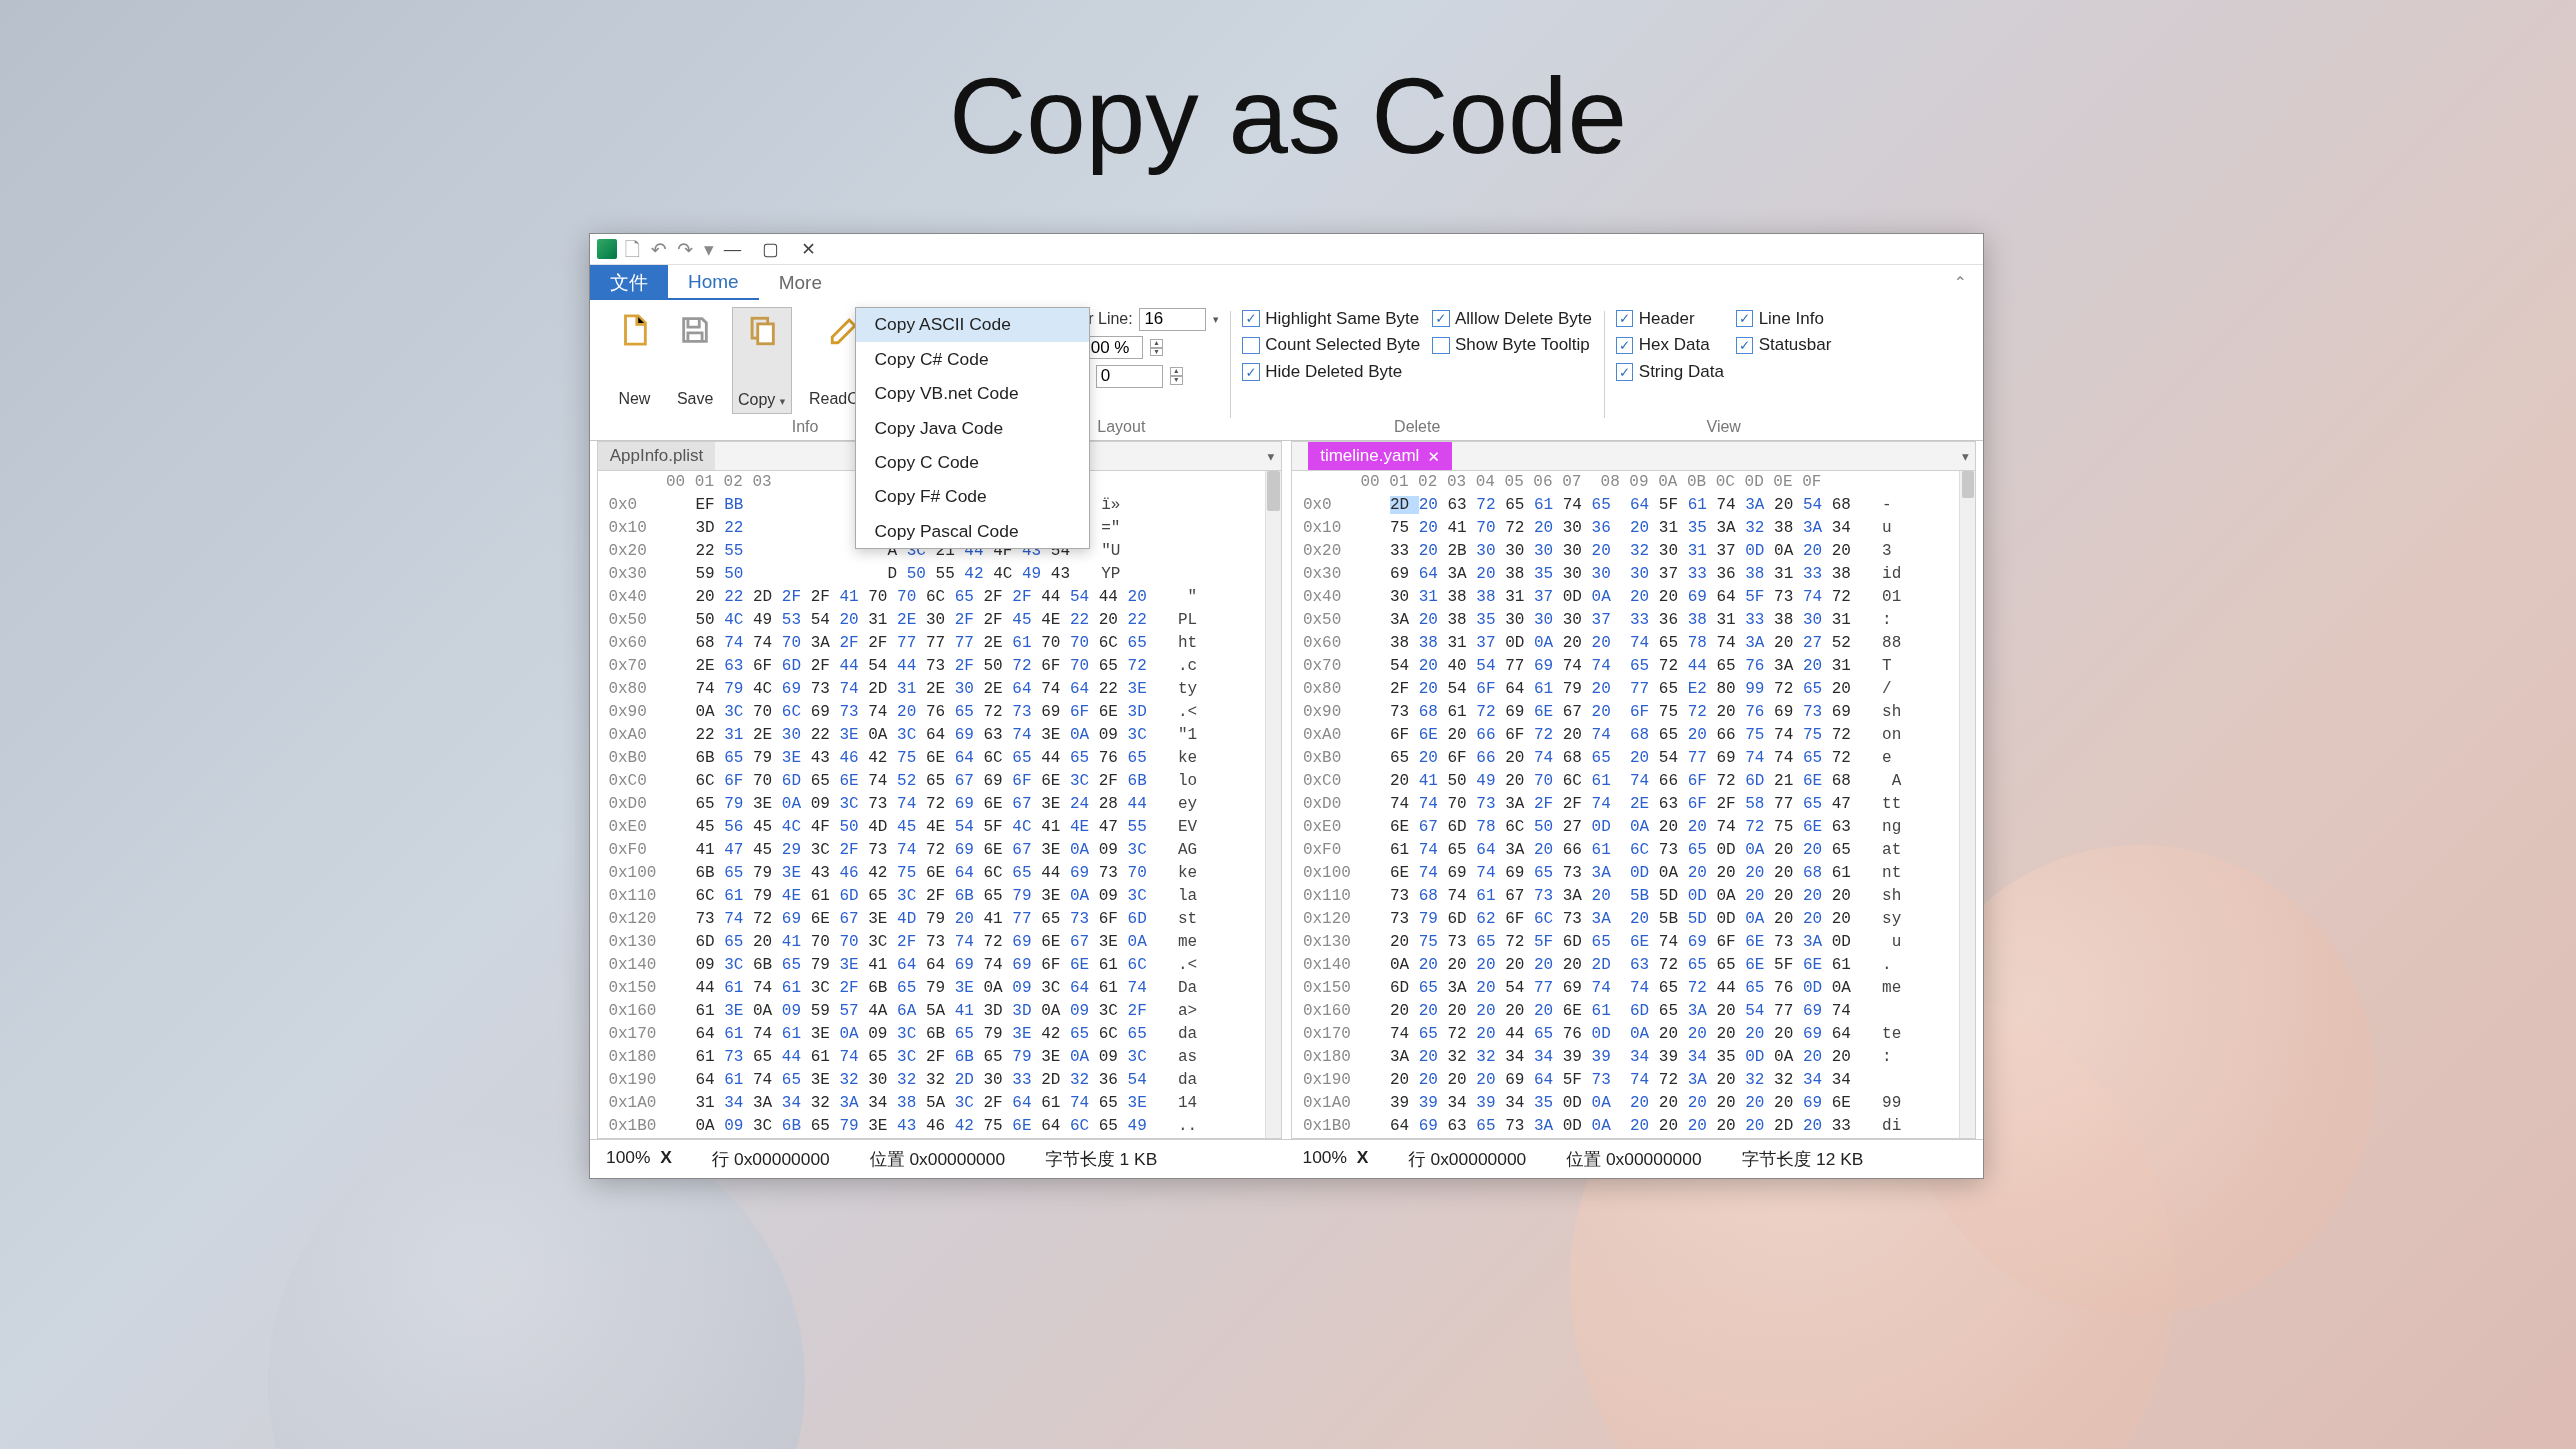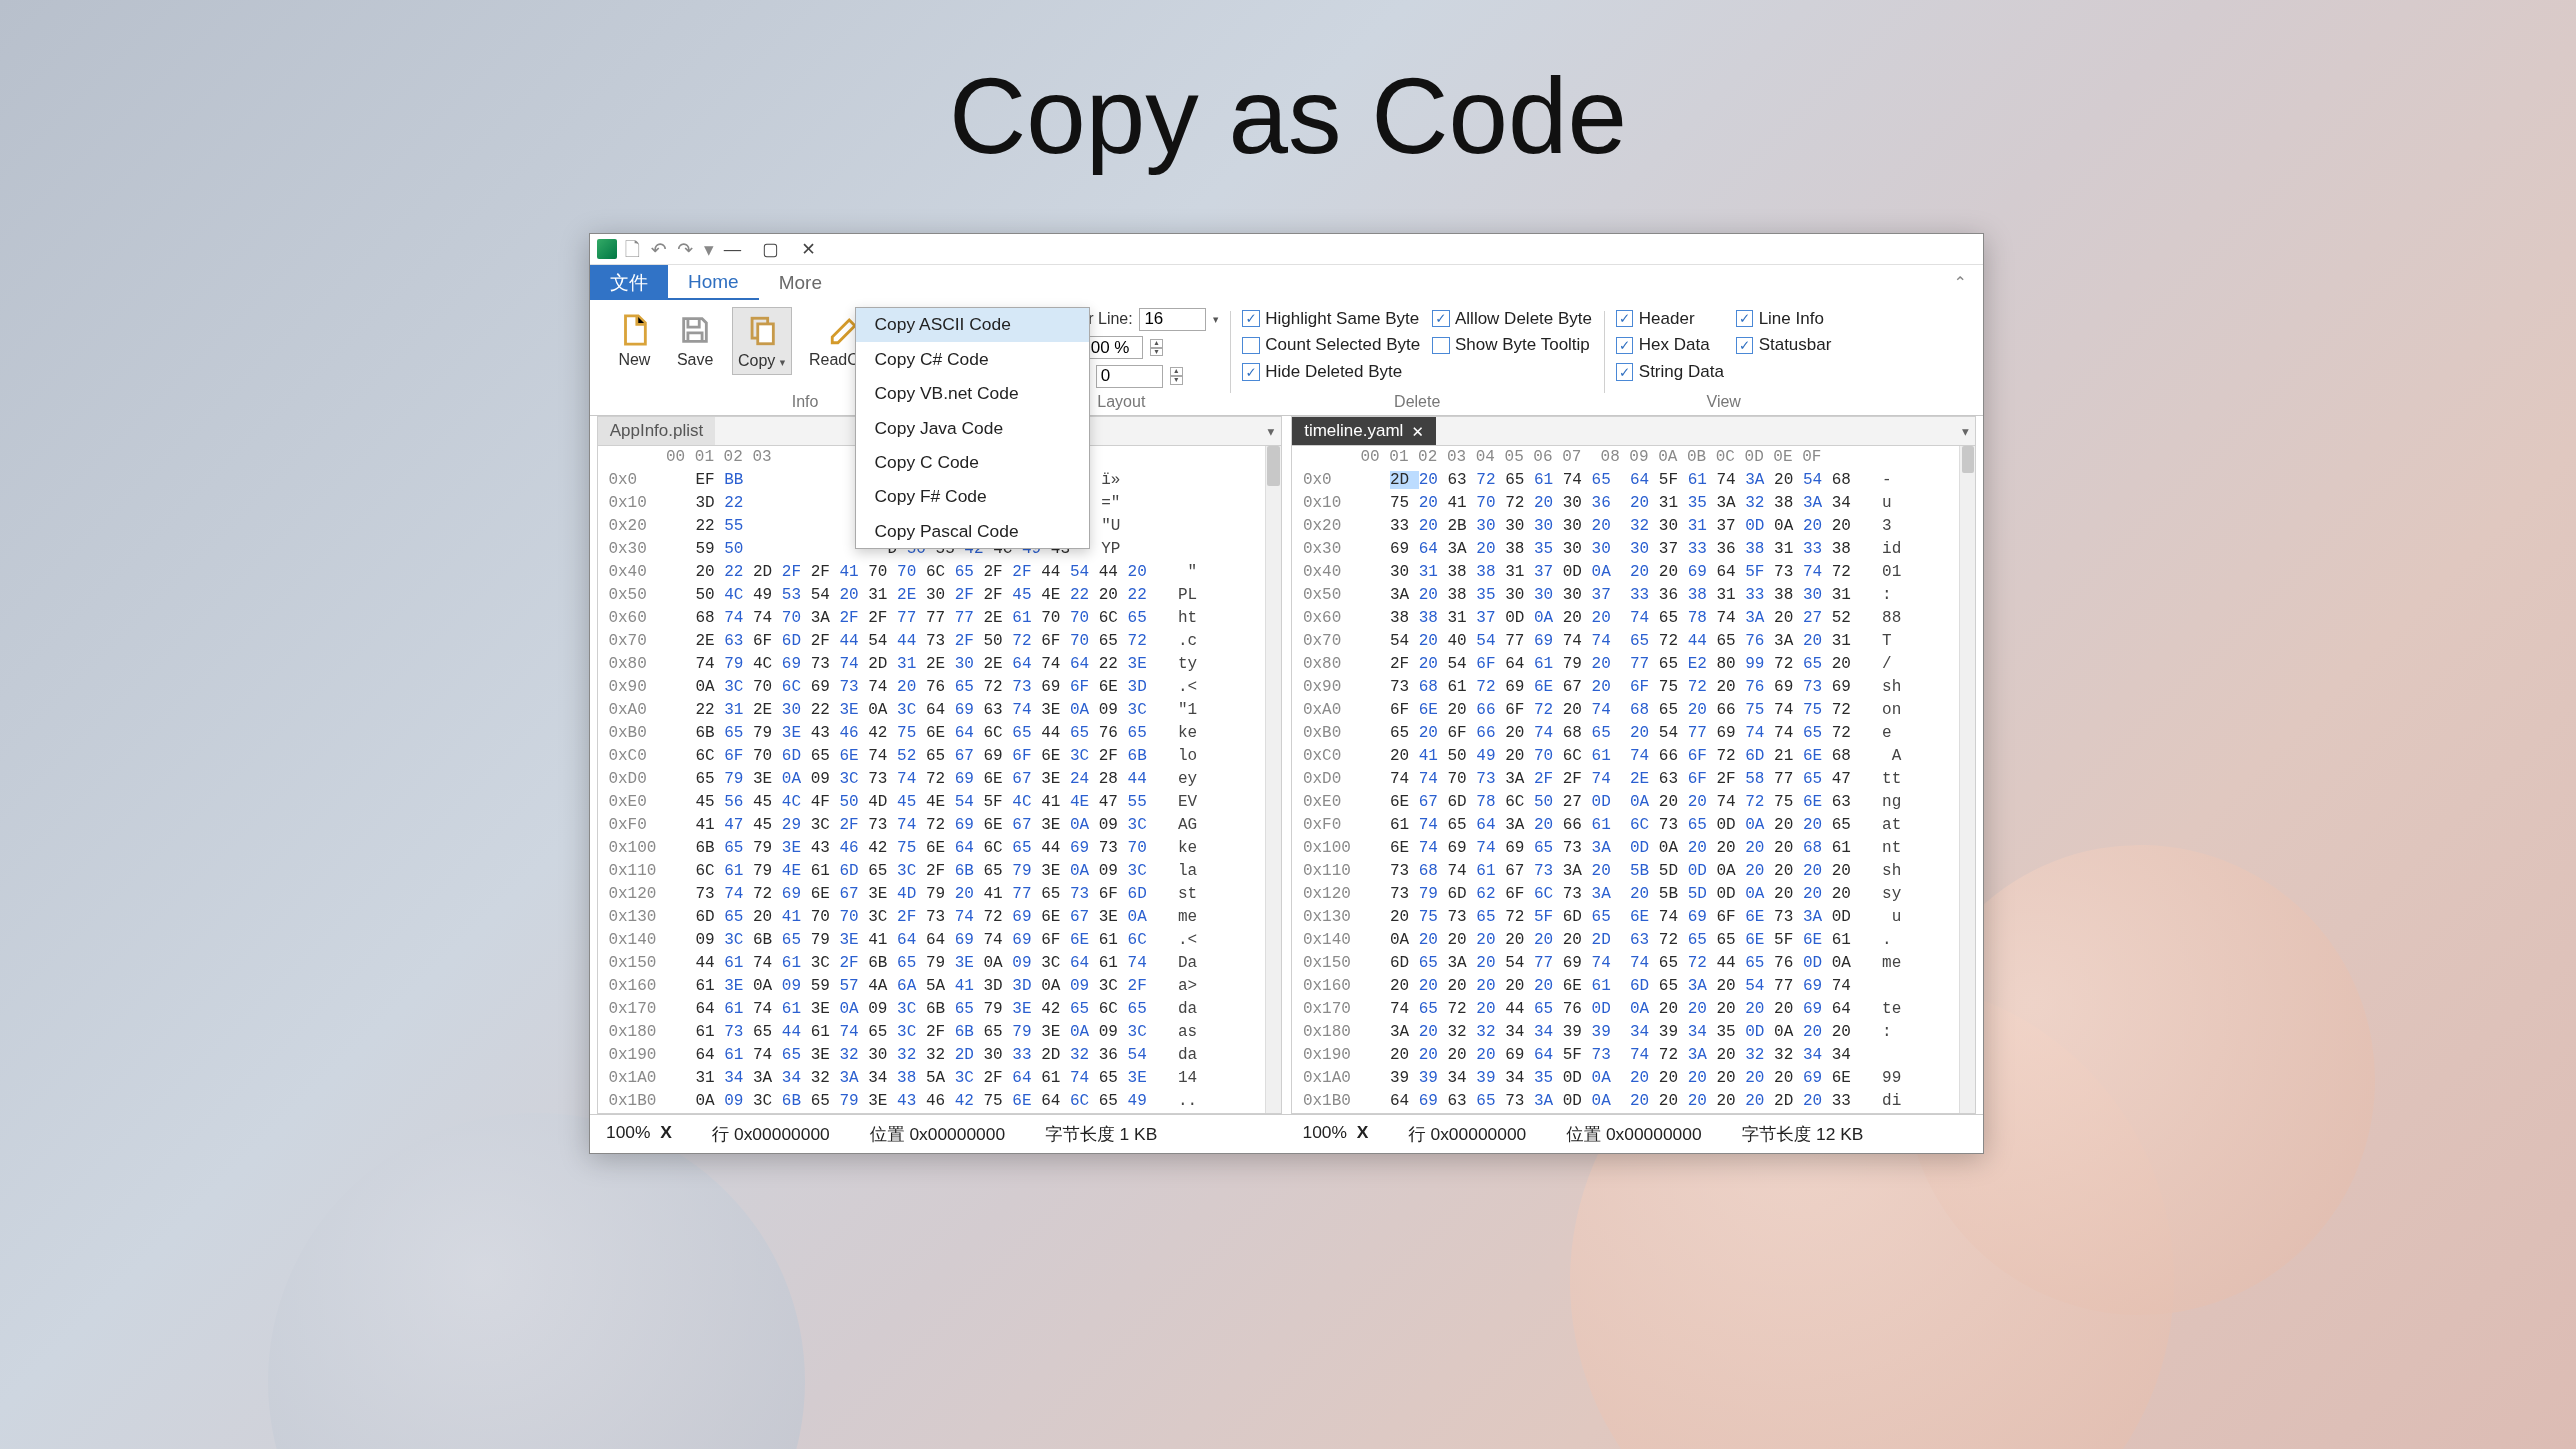--- a/index.html
+++ b/index.html
@@ -60,21 +60,21 @@
   .group { display: flex; flex-direction: column; align-items: stretch; padding: 0 12px; position: relative; }
   .group + .group::before {
     content: ""; position: absolute; left: 0; top: 4px; bottom: 19px; width: 0.7px; background: #d0d0d0;
   }
   .group-label { text-align: center; color: #777; font-size: 16px; padding: 4px 0 1.3px 0; }
   .group-content { display: flex; align-items: flex-start; gap: 12px; flex: 1; }
 
   .big-btn { display: flex; flex-direction: column; align-items: center; gap: 2.7px; padding: 4px 5.4px; }
   .big-btn.active { background: #e6e6e6; border: 0.7px solid #bbb; }
   .big-btn .ico { width: 38px; height: 38px; display: flex; align-items: center; justify-content: center; }
-  .big-btn .lbl { font-size: 16px; color: #333; line-height: 1.1; text-align: center; }
+  .big-btn .lbl { font-size: 16px; color: #333; line-height: 1.1; text-align: center; margin-top: 39px; }
   .caret { font-size: 10.7px; color: #555; }
   .vstack { display: flex; flex-direction: column; gap: 2.7px; }
   .small-btn { display: flex; align-items: center; gap: 5.4px; font-size: 16px; color: #333; padding: 1.3px 4px; white-space: nowrap; }
   .small-btn .ico { width: 19px; height: 19px; display: inline-flex; align-items: center; justify-content: center; color: #555; }
 
   .layout-row { display: flex; align-items: center; gap: 6.7px; font-size: 16px; color: #333; margin: 1.3px 0; }
   .layout-row input { width: 67px; height: 23px; font-size: 17px; padding: 1.3px 4px; border: 0.7px solid #aaa; }
   .layout-row .spin { display: flex; flex-direction: column; }
   .layout-row .spin span { font-size: 8px; line-height: 6.7px; color: #555; border: 0.7px solid #aaa; width: 13.4px; text-align: center; }
 
@@ -89,21 +89,21 @@
   .copy-menu-wrap { position: relative; }
   .copy-menu .mi { padding: 6.7px 19px; font-size: 17.4px; color: #222; }
   .copy-menu .mi.hl { background: #d6e8f7; }
 
   
   .main { display: flex; gap: 9.4px; padding: 0 6.7px 0 6.7px; background: #fff; }
   .pane { flex: 1; display: flex; flex-direction: column; min-width: 0; }
   .tabstrip { height: 29.5px; display: flex; align-items: center; background: #f3f3f3; border: 0.7px solid #cfcfcf; border-bottom: none; position: relative; }
   .file-tab { height: 100%; display: flex; align-items: center; gap: 8px; padding: 0 12px; font-size: 17px; }
   .file-tab.inactive { background: #e2e2e2; color: #555; }
-  .file-tab.activef { background: #404040; color: #fff; }
+  .file-tab.activef { background: #d946ef; color: #fff; margin-left: 16px; }
   .file-tab .close { font-size: 14.8px; }
   .tab-dd { margin-left: auto; margin-right: 6.7px; color: #666; font-size: 13.4px; }
 
   .hex-outer { border: 0.7px solid #cfcfcf; background: #fff; position: relative; }
   .hex-head, .hex-row {
     font-family: Consolas, "Courier New", monospace; font-size: 16px; white-space: pre;
     line-height: 23px; padding-left: 10.7px;
   }
   .hex-head { color: #8a8a8a; }
   .ofs { color: #8a8a8a; display: inline-block; width: 87px; }

